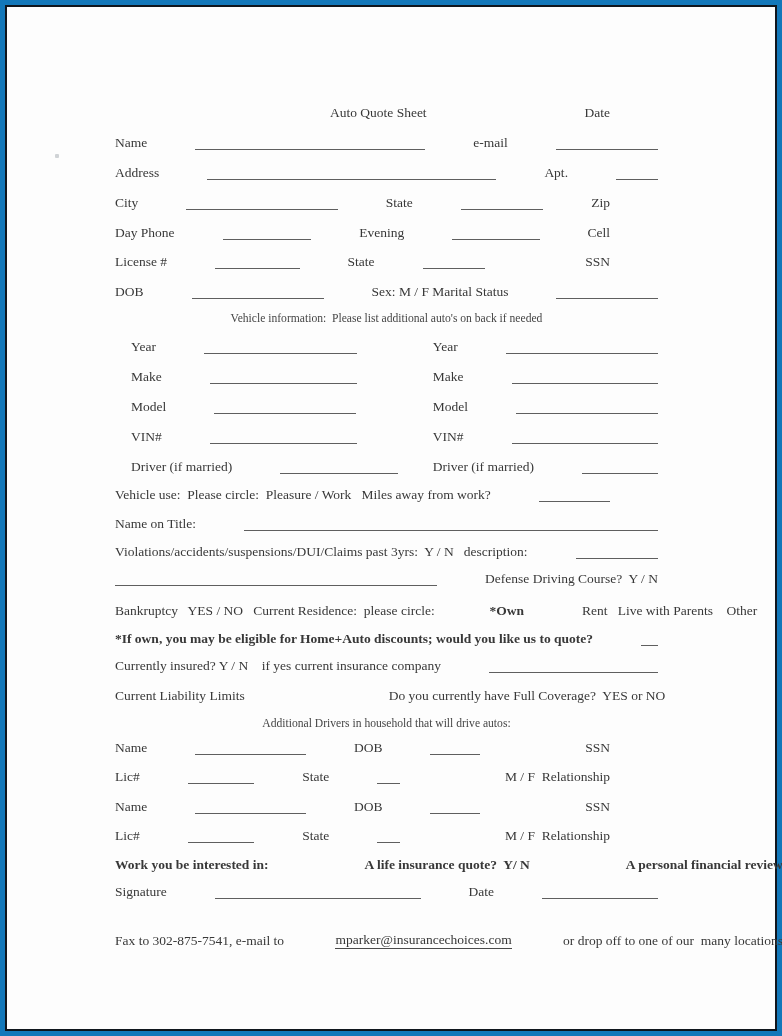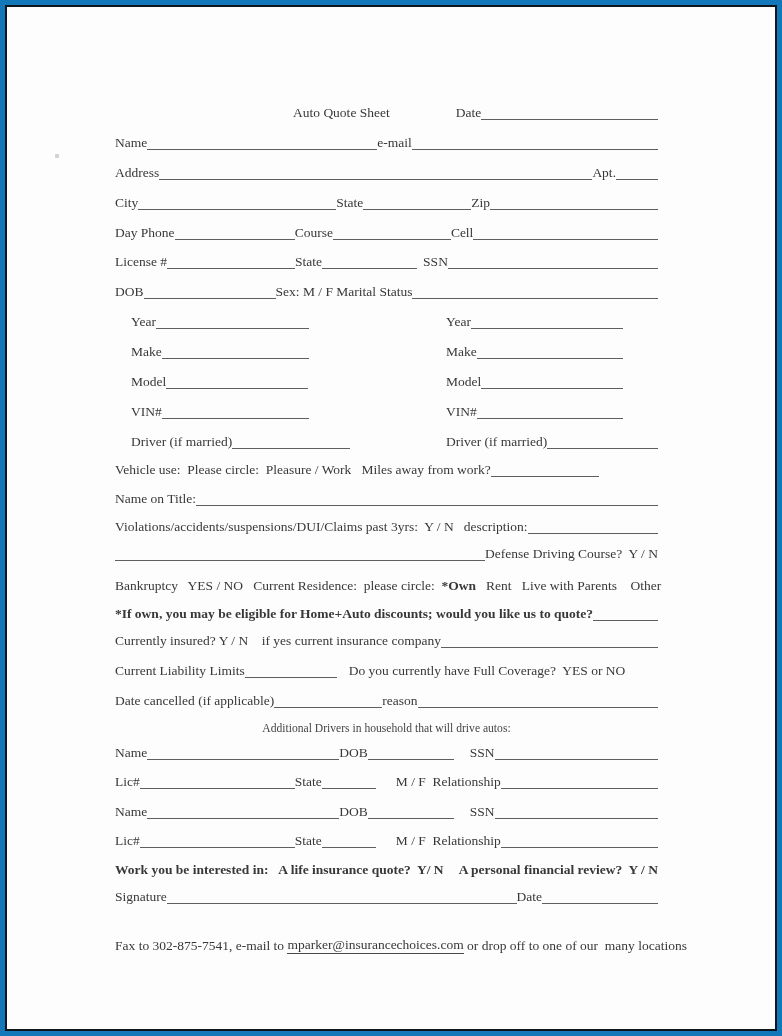--- a/index.html
+++ b/index.html
@@ -15,21 +15,21 @@
   .frame-inner{
     position:absolute;inset:5px;border:2px solid #10161d;background:#fdfdfd;box-sizing:border-box;
   }
   .speck{
     position:absolute;left:48px;top:147px;width:4px;height:4px;background:#9aa0a6;opacity:.45;border-radius:1px;
   }
   .form{
     position:absolute;left:115px;top:91px;width:543px;
     color:#383838;font-size:13.5px;
   }
-  .r{display:flex;align-items:flex-end;height:30px;}
+  .r{display:flex;align-items:flex-end;height:30px;gap:48px;}
   .lbl{white-space:pre;line-height:1.15;}
   .b{font-weight:bold;text-align:center;}
   .u{border-bottom:1.4px solid #5f5f5f;height:14px;margin-bottom:1px;}
   .uf{flex:1 1 auto;}
   .sp{height:1px;}
   .spf{flex:1 1 auto;height:1px;}
   .center{justify-content:center;font-size:11.6px;color:#454545;}
   .vwrap{display:flex;margin-left:16px;}
   .vcol-l{width:315px;}
   .vcol-r{flex:1;}
@@ -73,21 +73,21 @@
     <div class="u" style="width:198px;"></div>
     <span class="lbl">State</span>
     <div class="u" style="width:108px;"></div>
     <span class="lbl">Zip</span>
     <div class="u uf"></div>
   </div>
 
   <div class="r">
     <span class="lbl">Day Phone</span>
     <div class="u" style="width:120px;"></div>
-    <span class="lbl">Course</span>
+    <span class="lbl">Evening</span>
     <div class="u" style="width:118px;"></div>
     <span class="lbl">Cell</span>
     <div class="u uf"></div>
   </div>
 
   <div class="r" style="height:29px;">
     <span class="lbl">License #</span>
     <div class="u" style="width:128px;"></div>
     <span class="lbl">State</span>
     <div class="u" style="width:95px;"></div>
@@ -96,20 +96,23 @@
     <div class="u uf"></div>
   </div>
 
   <div class="r">
     <span class="lbl">DOB</span>
     <div class="u" style="width:132px;"></div>
     <span class="lbl">Sex: M / F Marital Status</span>
     <div class="u uf"></div>
   </div>
 
+  <div class="r center" style="height:25px;">
+    <span class="lbl">Vehicle information:  Please list additional auto's on back if needed</span>
+  </div>
 
   <div class="vwrap">
     <div class="vcol-l">
       <div class="r">
         <span class="lbl">Year</span>
         <div class="u" style="width:153px;"></div>
       </div>
       <div class="r">
         <span class="lbl">Make</span>
         <div class="u" style="width:147px;"></div>
@@ -190,26 +193,20 @@
   </div>
 
   <div class="r">
     <span class="lbl">Current Liability Limits</span>
     <div class="u" style="width:92px;"></div>
     <div class="sp" style="width:12px;"></div>
     <span class="lbl">Do you currently have Full Coverage?  YES or NO</span>
     <div class="spf"></div>
   </div>
 
-  <div class="r">
-    <span class="lbl">Date cancelled (if applicable)</span>
-    <div class="u" style="width:108px;"></div>
-    <span class="lbl">reason</span>
-    <div class="u uf"></div>
-  </div>
 
   <div class="r center" style="height:26px;">
     <span class="lbl">Additional Drivers in household that will drive autos:</span>
   </div>
 
   <div class="r" style="height:26px;">
     <span class="lbl">Name</span>
     <div class="u" style="width:192px;"></div>
     <span class="lbl">DOB</span>
     <div class="u" style="width:86px;"></div>

